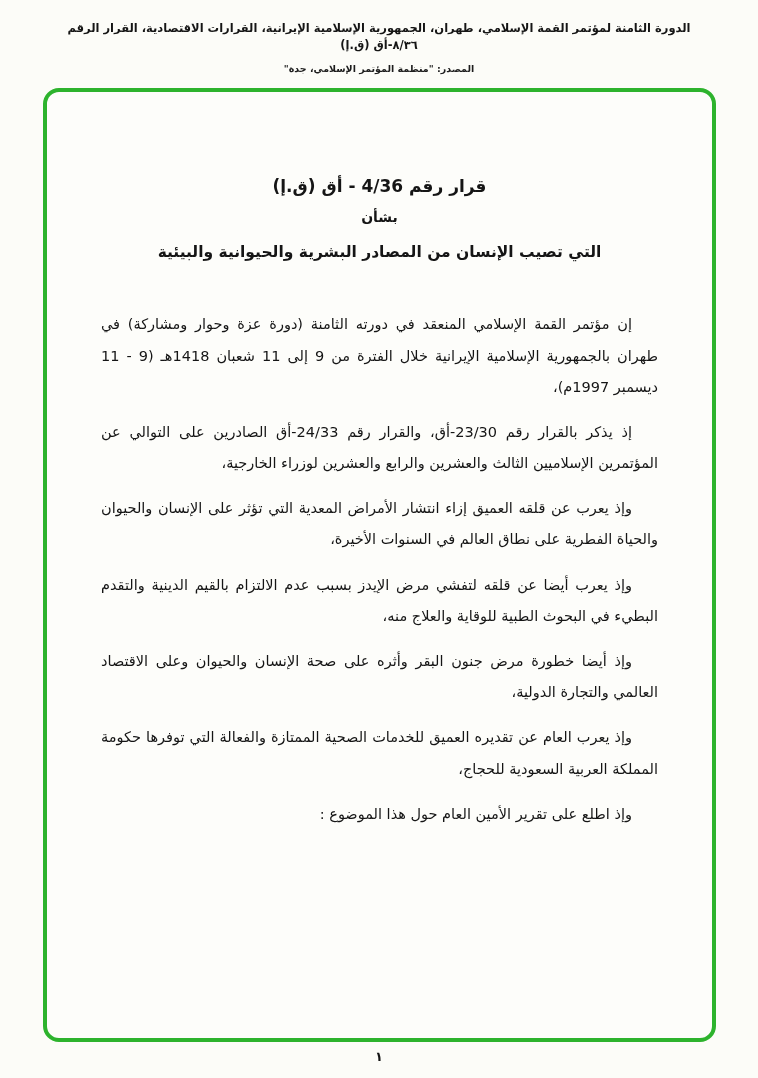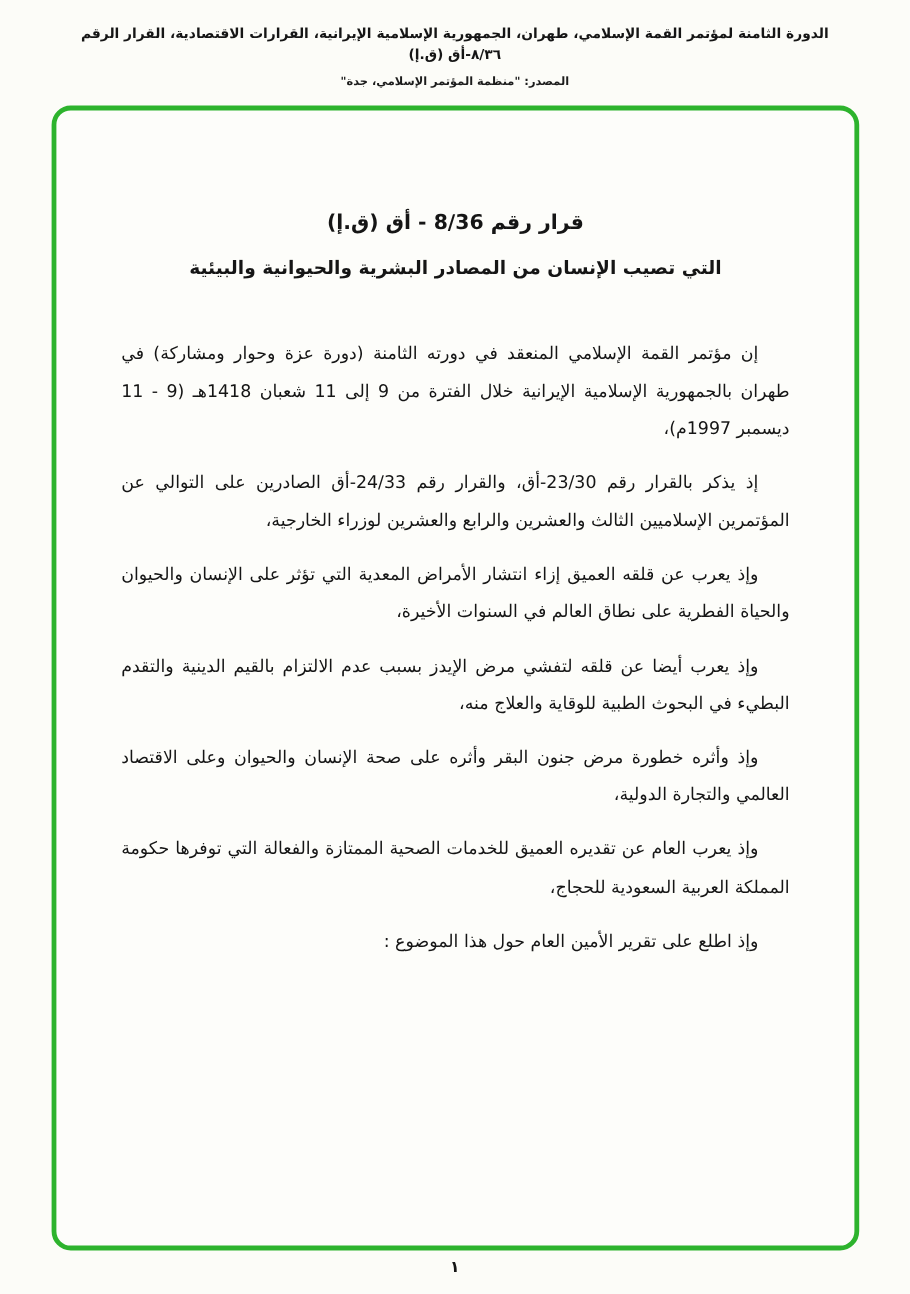--- a/index.html
+++ b/index.html
@@ -109,34 +109,35 @@
 <div class="page">
 
   <div class="top-header">
     <div class="line1">الدورة الثامنة لمؤتمر القمة الإسلامي، طهران، الجمهورية الإسلامية الإيرانية، القرارات الاقتصادية، القرار الرقم ٨/٣٦-أق (ق.إ)</div>
     <div class="line2">المصدر:  "منظمة المؤتمر الإسلامي، جدة"</div>
   </div>
 
   <div class="frame">
     <div class="content">
 
-      <div class="doc-title">قرار رقم 8/36 - أق (ق.إ)</div>
+      <div class="doc-title">قرار رقم 4/36 - أق (ق.إ)</div>
+      <div class="doc-subtitle">بشأن</div>
       <div class="doc-subject">التي تصيب الإنسان من المصادر البشرية والحيوانية والبيئية</div>
 
       <div class="paras">
 
         <p class="para"><b></b><span>إن مؤتمر القمة الإسلامي المنعقد في دورته الثامنة (دورة عزة وحوار ومشاركة) في طهران بالجمهورية الإسلامية الإيرانية خلال الفترة من 9 إلى 11 شعبان 1418هـ (9 - 11 ديسمبر 1997م)،</span></p>
 
         <p class="para"><b>إذ يذكر</b><span> بالقرار رقم 23/30-أق، والقرار رقم 24/33-أق الصادرين على التوالي عن المؤتمرين الإسلاميين الثالث والعشرين والرابع والعشرين لوزراء الخارجية،</span></p>
 
         <p class="para"><b>وإذ يعرب عن قلقه العميق</b><span> إزاء انتشار الأمراض المعدية التي تؤثر على الإنسان والحيوان والحياة الفطرية على نطاق العالم في السنوات الأخيرة،</span></p>
 
         <p class="para"><b>وإذ يعرب أيضا عن قلقه</b><span> لتفشي مرض الإيدز بسبب عدم الالتزام بالقيم الدينية والتقدم البطيء في البحوث الطبية للوقاية والعلاج منه،</span></p>
 
-        <p class="para"><b>وإذ وأثره</b><span> خطورة مرض جنون البقر وأثره على صحة الإنسان والحيوان وعلى الاقتصاد العالمي والتجارة الدولية،</span></p>
+        <p class="para"><b>وإذ أيضا</b><span> خطورة مرض جنون البقر وأثره على صحة الإنسان والحيوان وعلى الاقتصاد العالمي والتجارة الدولية،</span></p>
 
 
         <p class="para"><b>وإذ يعرب العام</b><span> عن تقديره العميق للخدمات الصحية الممتازة والفعالة التي توفرها حكومة المملكة العربية السعودية للحجاج،</span></p>
 
         <p class="para"><b>وإذ اطلع</b><span> على تقرير الأمين العام حول هذا الموضوع :</span></p>
 
       </div>
     </div>
   </div>
 

